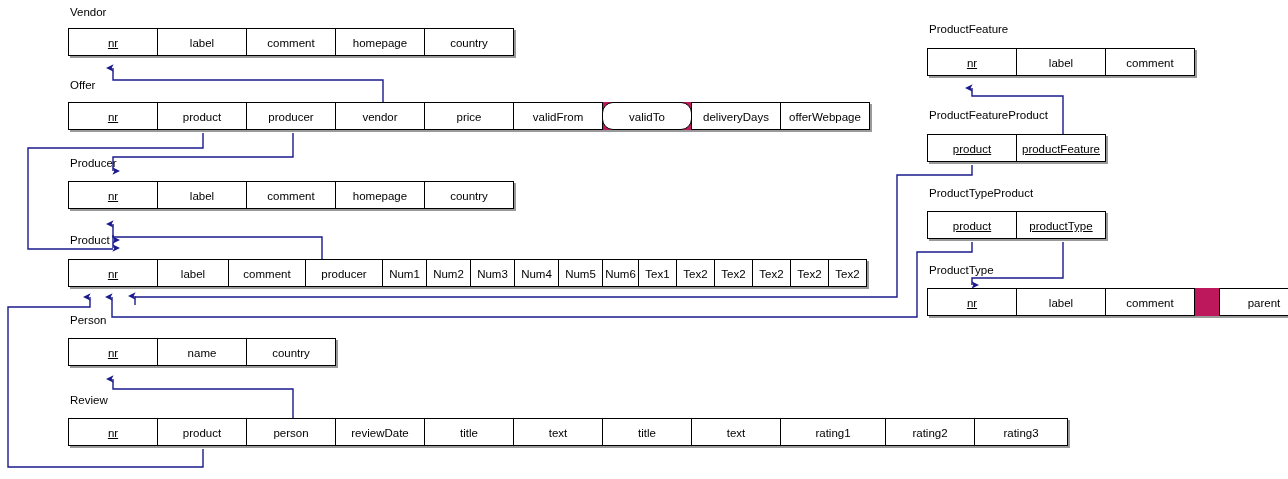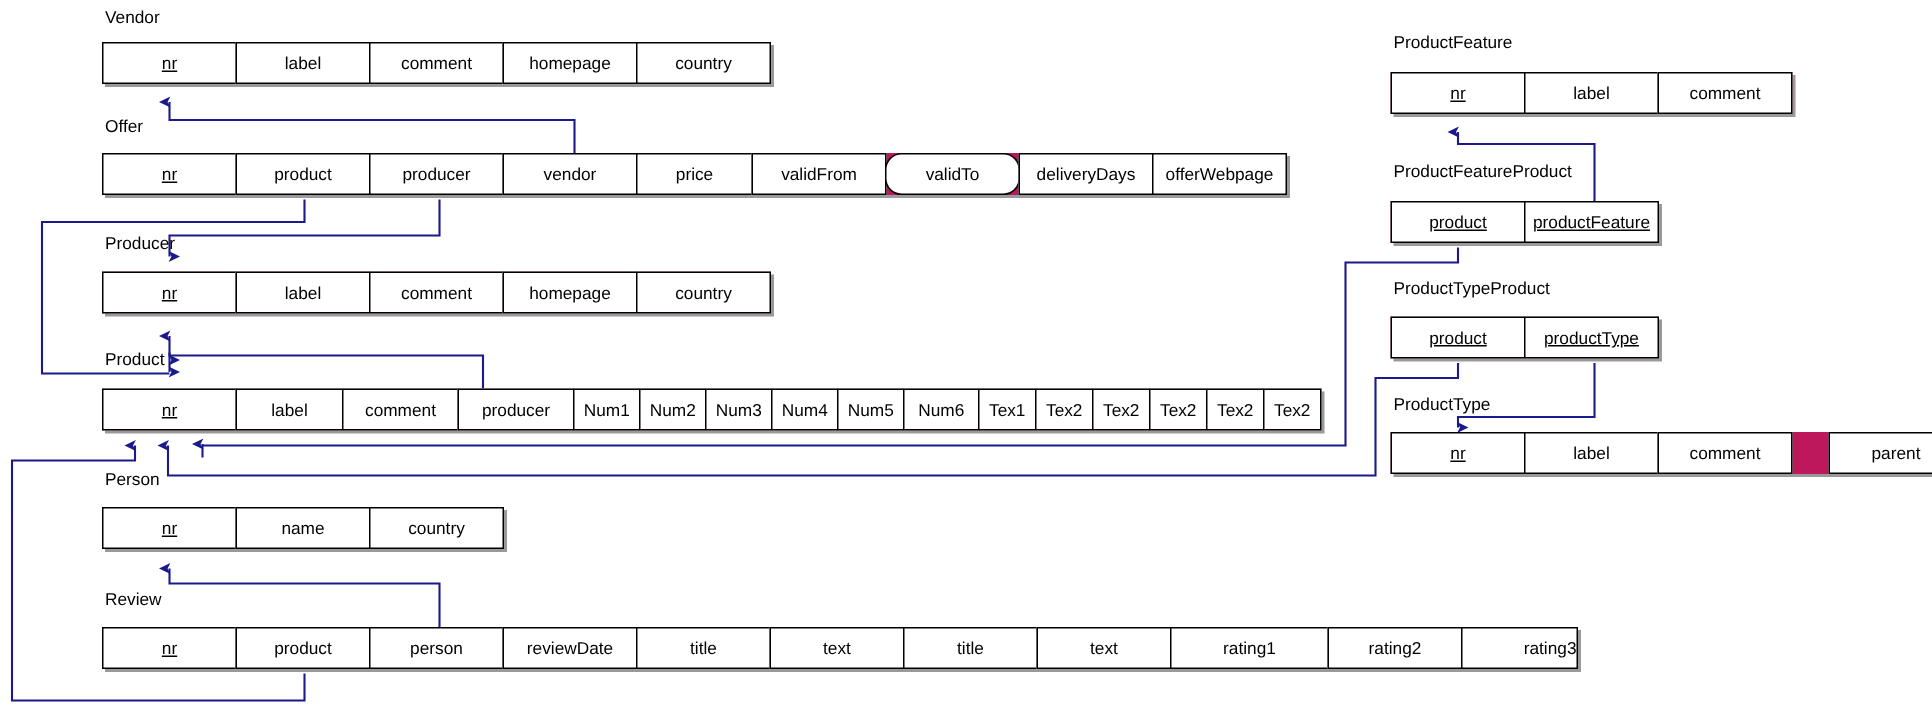--- a/index.html
+++ b/index.html
@@ -98,21 +98,21 @@
         <div class="cell" style="width: 90px;"><span>country</span></div>
       </div>
     </div>
     <div class="table-group" style="left: 68px; top: 79px;">
       <div class="table-title">Offer</div>
       <div class="table-row" style="margin-top: 10px;">
         <div class="cell pk" style="width: 90px;"><span>nr</span></div>
         <div class="cell" style="width: 90px;"><span>product</span></div>
         <div class="cell" style="width: 90px;"><span>producer</span></div>
         <div class="cell" style="width: 90px;"><span>vendor</span></div>
-        <div class="cell" style="width: 78px;"><span>price</span></div>
+        <div class="cell" style="width: 90px;"><span>price</span></div>
         <div class="cell" style="width: 90px;"><span>validFrom</span></div>
         <div class="cell" style="width: 90px; border-radius: 11px;"><span>validTo</span></div>
         <div class="cell" style="width: 90px;"><span>deliveryDays</span></div>
         <div class="cell" style="width: 90px;"><span>offerWebpage</span></div>
       </div>
     </div>
     <div class="table-group" style="left: 68px; top: 157px;">
       <div class="table-title">Producer</div>
       <div class="table-row" style="margin-top: 11px;">
         <div class="cell pk" style="width: 90px;"><span>nr</span></div>
@@ -127,21 +127,21 @@
       <div class="table-row" style="margin-top: 12px;">
         <div class="cell pk" style="width: 90px;"><span>nr</span></div>
         <div class="cell" style="width: 72px;"><span>label</span></div>
         <div class="cell" style="width: 78px;"><span>comment</span></div>
         <div class="cell" style="width: 78px;"><span>producer</span></div>
         <div class="cell" style="width: 45px;"><span>Num1</span></div>
         <div class="cell" style="width: 45px;"><span>Num2</span></div>
         <div class="cell" style="width: 45px;"><span>Num3</span></div>
         <div class="cell" style="width: 45px;"><span>Num4</span></div>
         <div class="cell" style="width: 45px;"><span>Num5</span></div>
-        <div class="cell" style="width: 51px;"><span>Num6</span></div>
+        <div class="cell" style="width: 37px;"><span>Num6</span></div>
         <div class="cell" style="width: 39px;"><span>Tex1</span></div>
         <div class="cell" style="width: 39px;"><span>Tex2</span></div>
         <div class="cell" style="width: 39px;"><span>Tex2</span></div>
         <div class="cell" style="width: 39px;"><span>Tex2</span></div>
         <div class="cell" style="width: 39px;"><span>Tex2</span></div>
         <div class="cell" style="width: 39px;"><span>Tex2</span></div>
       </div>
     </div>
     <div class="table-group" style="left: 68px; top: 314px;">
       <div class="table-title">Person</div>
@@ -157,21 +157,21 @@
         <div class="cell pk" style="width: 90px;"><span>nr</span></div>
         <div class="cell" style="width: 90px;"><span>product</span></div>
         <div class="cell" style="width: 90px;"><span>person</span></div>
         <div class="cell" style="width: 90px;"><span>reviewDate</span></div>
         <div class="cell" style="width: 90px;"><span>title</span></div>
         <div class="cell" style="width: 90px;"><span>text</span></div>
         <div class="cell" style="width: 90px;"><span>title</span></div>
         <div class="cell" style="width: 90px;"><span>text</span></div>
         <div class="cell" style="width: 106px;"><span>rating1</span></div>
         <div class="cell" style="width: 90px;"><span>rating2</span></div>
-        <div class="cell" style="width: 78px; text-align: right;"><span>rating3</span></div>
+        <div class="cell" style="width: 94px;"><span>rating3</span></div>
       </div>
     </div>
     <div class="table-group" style="left: 927px; top: 23px;">
       <div class="table-title">ProductFeature</div>
       <div class="table-row" style="margin-top: 12px;">
         <div class="cell pk" style="width: 90px;"><span>nr</span></div>
         <div class="cell" style="width: 90px;"><span>label</span></div>
         <div class="cell" style="width: 90px;"><span>comment</span></div>
       </div>
     </div>

